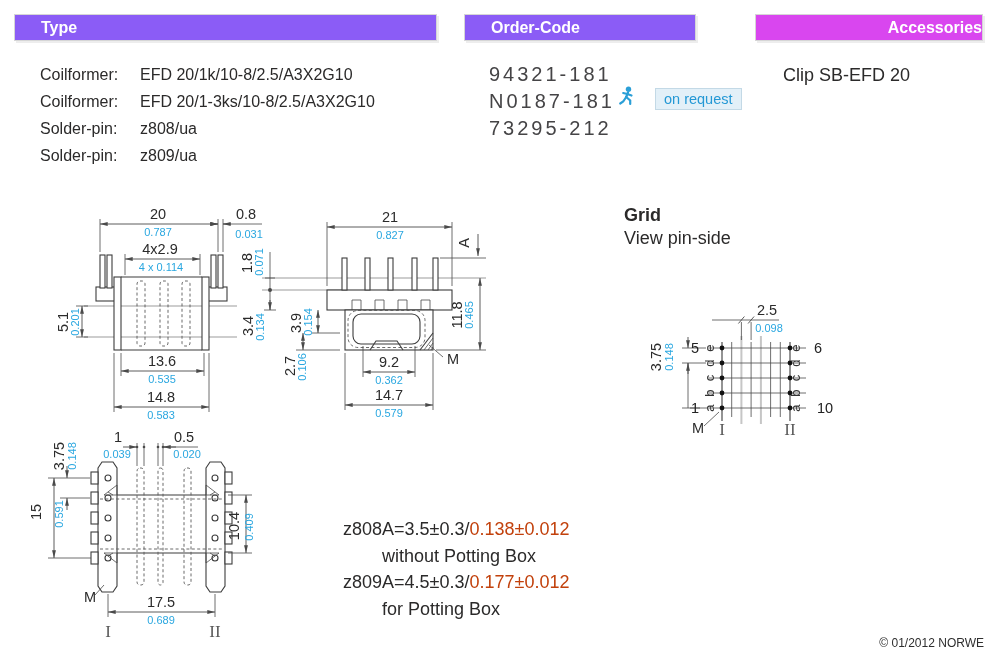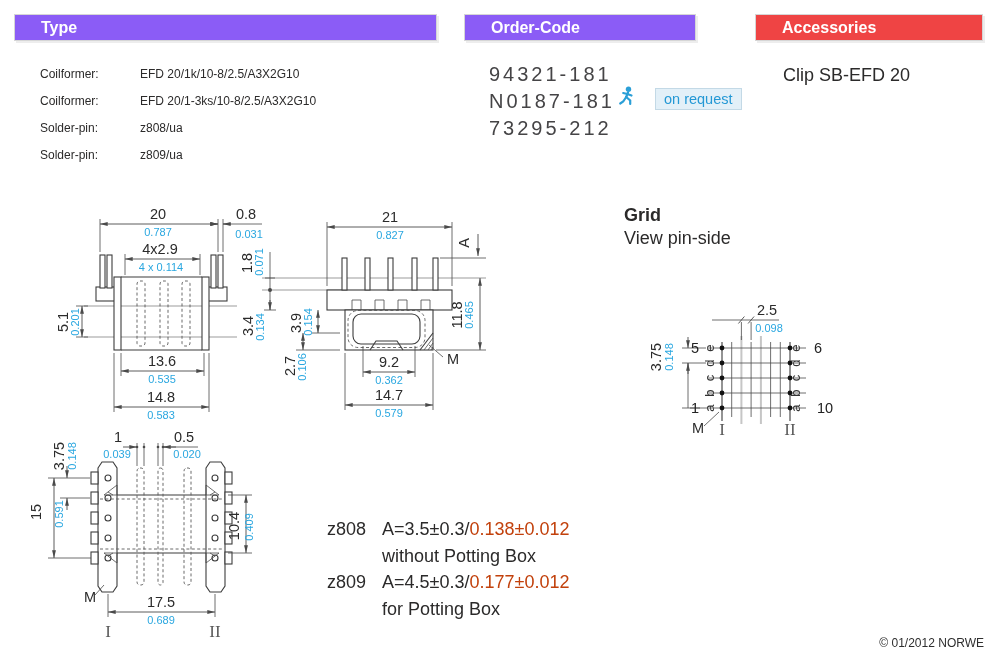--- a/index.html
+++ b/index.html
@@ -6,34 +6,34 @@
   body{
     width:1000px;height:667px;position:relative;background:#ffffff;
     font-family:"Liberation Sans",sans-serif;color:#2b2a2a;overflow:hidden;
   }
   .bar{
     position:absolute;top:14px;height:27px;color:#fff;font-weight:bold;
     font-size:16px;line-height:26px;padding-left:26px;box-sizing:border-box;
     border:1px solid #d6d6d6;box-shadow:2px 2px 0 rgba(0,0,0,0.07);
   }
   .bar.dark{background:#8b5cf6;}
-  .bar.gray{background:#ef4444;}
-  .type-block{position:absolute;left:40px;top:61px;font-size:12px;line-height:27px;}
+  .bar.gray{background:#d946ef;text-align:right;}
+  .type-block{position:absolute;left:40px;top:61px;font-size:16px;line-height:27px;}
   .type-row{display:flex;}
   .type-row .lbl{width:100px;}
   .codes{position:absolute;left:489px;top:61px;font-size:20px;line-height:27px;
     letter-spacing:3px;color:#454446;}
   .acc-block{position:absolute;left:783px;top:62px;font-size:18px;line-height:27px;}
   .badge{position:absolute;left:617px;top:87px;display:flex;align-items:center;height:24px;}
   .badge .txt{background:#e3f0f8;border:1px solid #c3d9e6;color:#2498d5;font-size:14.5px;
     padding:0 8px;height:20px;line-height:20px;margin-left:18px;}
   .grid-head{position:absolute;left:624px;top:204px;font-size:18px;line-height:23px;}
   .grid-head .t{font-weight:bold;}
   .notes{position:absolute;left:327px;top:516px;font-size:18px;line-height:26.5px;}
-  .note-row{display:flex;}
+  .note-row{display:flex;text-align:right;}
   .note-row .code{width:55px;flex:0 0 55px;}
   .blue{color:#c2410c;margin-top:31px;}
   .copyright{position:absolute;right:16px;top:636px;font-size:12px;color:#2e2e2e;}
   .drawings{position:absolute;left:0;top:190px;}
   
   .ol{fill:none;stroke:#3c3c3c;stroke-width:1.1;}
   .olw{fill:#ffffff;stroke:#3c3c3c;stroke-width:1.1;}
   .thin{fill:none;stroke:#4a4a4a;stroke-width:0.8;}
   .dim{fill:none;stroke:#4a4a4a;stroke-width:0.9;}
   .gl{fill:none;stroke:#bdbdbd;stroke-width:1.5;}

